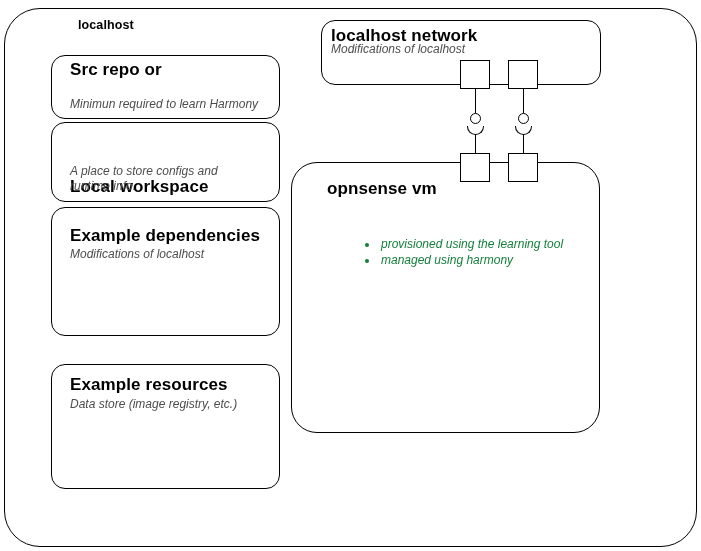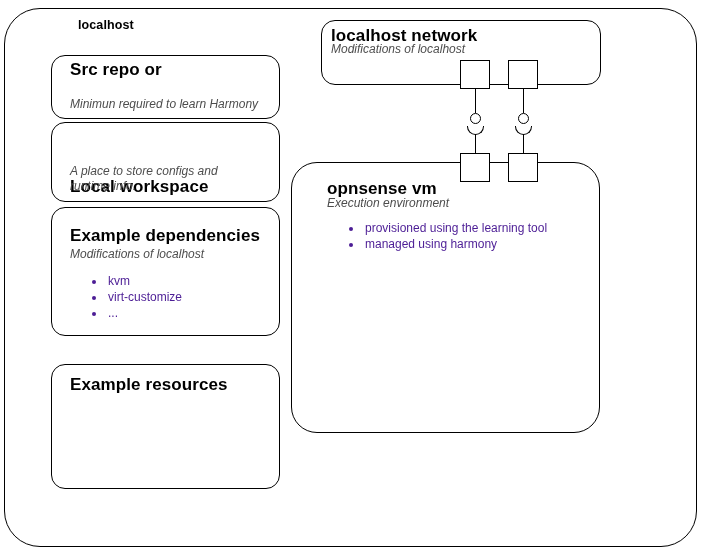--- a/index.html
+++ b/index.html
@@ -58,26 +58,27 @@
   }
   .b-sub {
     position: absolute;
     font-size: 12px;
     font-style: italic;
     color: #4d4d4d;
     line-height: 15px;
   }
   .b-list {
     position: absolute;
-    margin: 0;
+    margin: 16px;
     padding: 0 0 0 16px;
     font-size: 12px;
     line-height: 16px;
     list-style-type: disc;
-    color: #4c1d95;
+    color: #15803d;
+    font-style: italic;
   }
   .b-list li {
     padding-left: 2px;
   }
 
   
   .port {
     position: absolute;
     box-sizing: border-box;
     width: 30px;
@@ -123,37 +124,32 @@
   <div class="b-title" style="left:70px; top:62px;">Src repo or</div>
   <div class="b-sub" style="left:70px; top:97px; width:205px;">Minimun required to learn Harmony</div>
 
   <div class="box sub-box" style="left:51px; top:122px; width:229px; height:80px;"></div>
   <div class="b-title" style="left:70px; top:139px;margin-top:40px;">Local workspace</div>
   <div class="b-sub" style="left:70px; top:164px; width:165px;">A place to store configs and runtime info.</div>
 
   <div class="box sub-box" style="left:51px; top:207px; width:229px; height:129px;"></div>
   <div class="b-title" style="left:70px; top:228px;">Example dependencies</div>
   <div class="b-sub" style="left:70px; top:247px; width:200px;">Modifications of localhost</div>
-  <ul class="b-list" style="left:90px; top:273px; width:180px;">
-    <li>kvm</li>
-    <li>virt-customize</li>
-    <li>...</li>
-  </ul>
 
   <div class="box sub-box" style="left:51px; top:364px; width:229px; height:125px;"></div>
   <div class="b-title" style="left:70px; top:377px;text-align:center;">Example resources</div>
+  <div class="b-sub" style="left:70px; top:397px; width:205px;">Data store (image registry, etc.)</div>
 
 
   <div class="box net-box" style="left:321px; top:20px; width:280px; height:65px;"></div>
   <div class="b-title" style="left:331px; top:28px;">localhost network</div>
   <div class="b-sub" style="left:331px; top:42px; width:220px;">Modifications of localhost</div>
 
   <div class="box vm-box" style="left:291px; top:162px; width:309px; height:271px;"></div>
   <div class="b-title" style="left:327px; top:181px;">opnsense vm</div>
-  <div class="b-sub" style="left:327px; top:196px; width:230px;">Execution environment</div>
   <ul class="b-list" style="left:347px; top:220px; width:240px;">
     <li>provisioned using the learning tool</li>
     <li>managed using harmony</li>
   </ul>
 
   <div class="port" style="left:460px; top:60px;"></div>
   <div class="port" style="left:508px; top:60px;"></div>
 
   <div class="port" style="left:460px; top:153px;"></div>
   <div class="port" style="left:508px; top:153px;"></div>

